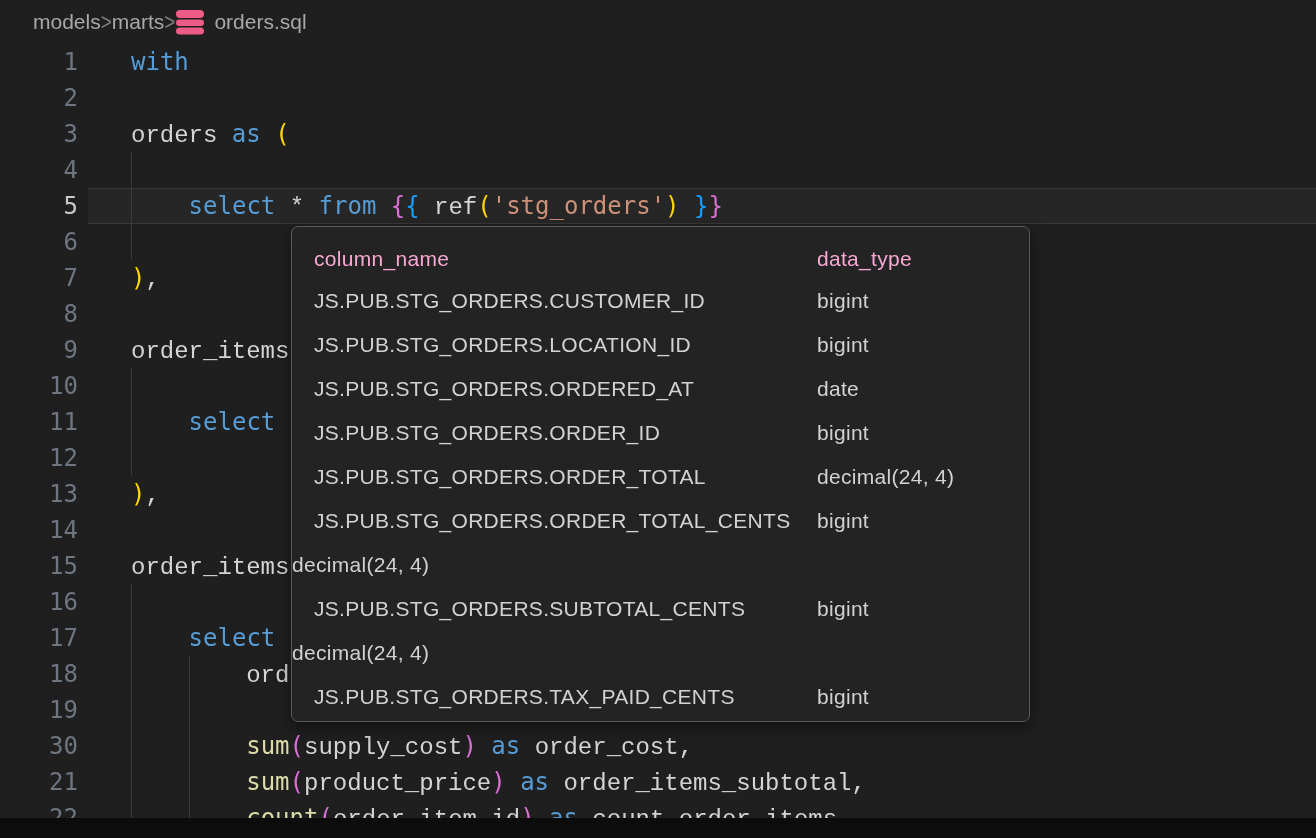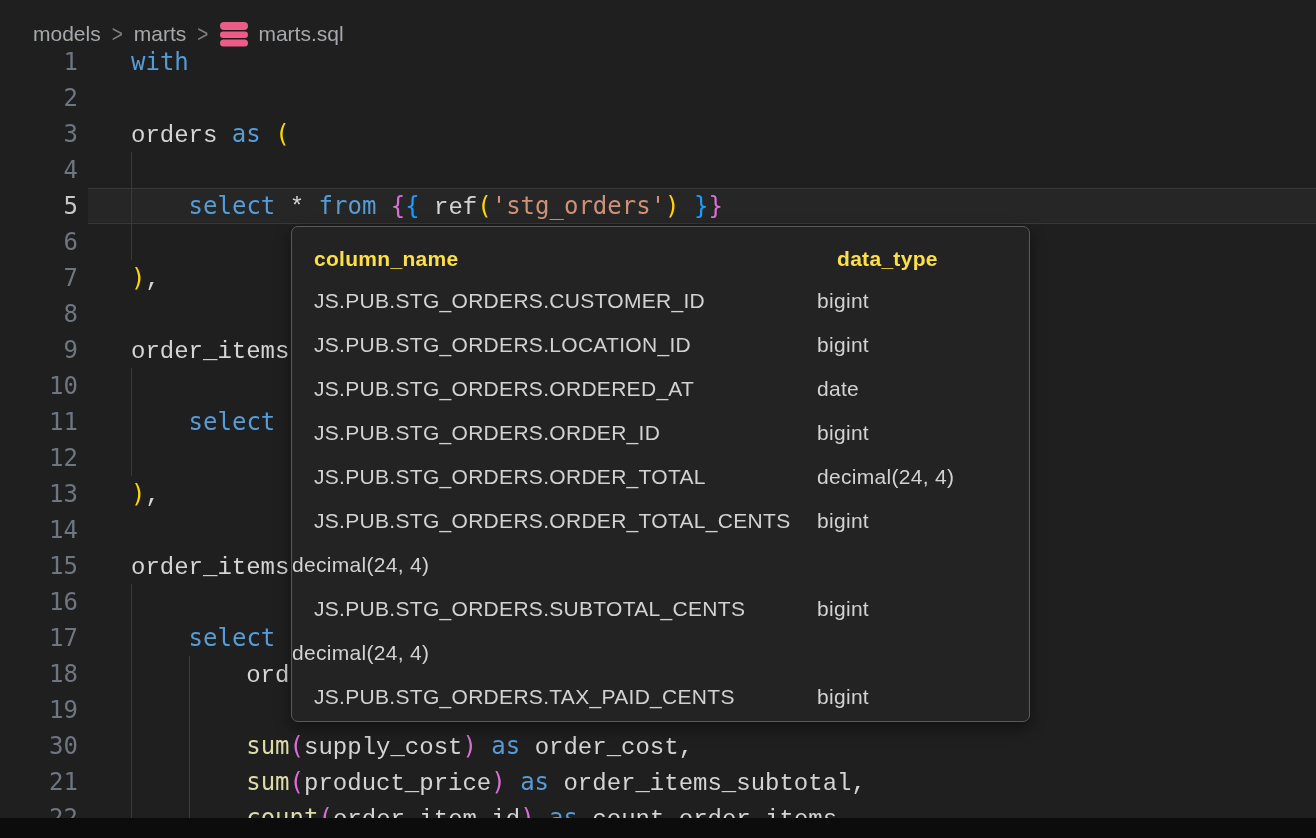--- a/index.html
+++ b/index.html
@@ -3,22 +3,22 @@
 <meta charset="utf-8">
 <style>
   html,body{margin:0;padding:0;}
   body{
     width:1316px;height:838px;position:relative;overflow:hidden;
     background:var(--bg,#1F1F1F);
     font-family:"Liberation Sans", sans-serif;
   }
   
   .breadcrumb{
-    position:absolute;top:12px;left:0;right:0;height:44px;
-    display:flex;align-items:center;padding-left:33px;gap:11px;
+    position:absolute;top:0;left:0;right:0;height:44px;
+    display:flex;align-items:center;padding-left:33px;gap:0;
     font-size:21px;color:#A6A8AB;
   }
   .crumb{cursor:pointer;}
   .crumb-sep{color:#7C7F83;font-size:19px;transform:scaleY(1.25);}
   .file-crumb{display:flex;align-items:center;gap:9px;}
   .db-icon{display:inline-block;width:30px;height:25px;}
   
   .editor{position:absolute;top:44px;left:0;right:0;bottom:0;}
   .current-line{
     position:absolute;top:144px;left:88px;right:0;height:36px;
@@ -44,21 +44,21 @@
   .hover-widget{
     position:absolute;left:291px;top:226px;width:739px;height:496px;
     background:var(--hover_bg,#232323);
     border:1px solid var(--hover_border,#5A5A5A);
     border-radius:7px;box-sizing:border-box;
     box-shadow:0 6px 16px rgba(0,0,0,0.45);
     z-index:10;padding-top:12px;overflow:hidden;
     font-size:21px;letter-spacing:0.3px;
   }
   .hrow{display:flex;height:44px;align-items:center;color:#D2D2D2;}
-  .hrow.header{height:40px;font-weight:bold;color:#fde047;gap:20px;}
+  .hrow.header{height:40px;font-weight:normal;color:#f9a8d4;}
   .hc1{padding-left:22px;width:525px;flex:0 0 525px;box-sizing:border-box;
        white-space:nowrap;overflow:hidden;}
   .hc2{white-space:nowrap;}
   
   .bottom-strip{position:absolute;left:0;right:0;top:818px;height:20px;
                 background:#0C0C0C;z-index:20;}
 </style>
 </head>
 <body>
 
@@ -68,21 +68,21 @@
   <span class="crumb">marts</span>
   <span class="crumb-sep">&gt;</span>
   <span class="file-crumb">
     <span class="db-icon">
       <svg width="30" height="25" viewBox="0 0 30 25">
         <rect x="1" y="0" width="28" height="8" rx="4" fill="var(--icon_pink,#EC5C86)"></rect>
         <rect x="1" y="9.5" width="28" height="6.5" rx="3.2" fill="var(--icon_pink,#EC5C86)"></rect>
         <rect x="1" y="17.5" width="28" height="7" rx="3.5" fill="var(--icon_pink,#EC5C86)"></rect>
       </svg>
     </span>
-    <span>marts.sql</span>
+    <span>orders.sql</span>
   </span>
 </div>
 
 <div class="editor">
   <div class="current-line"></div>
   <div class="lines" id="lines">
       <div class="line">
         <div class="ln">1</div>
         <div class="codetext"><span class="tk-kw">with</span></div>
       </div>

